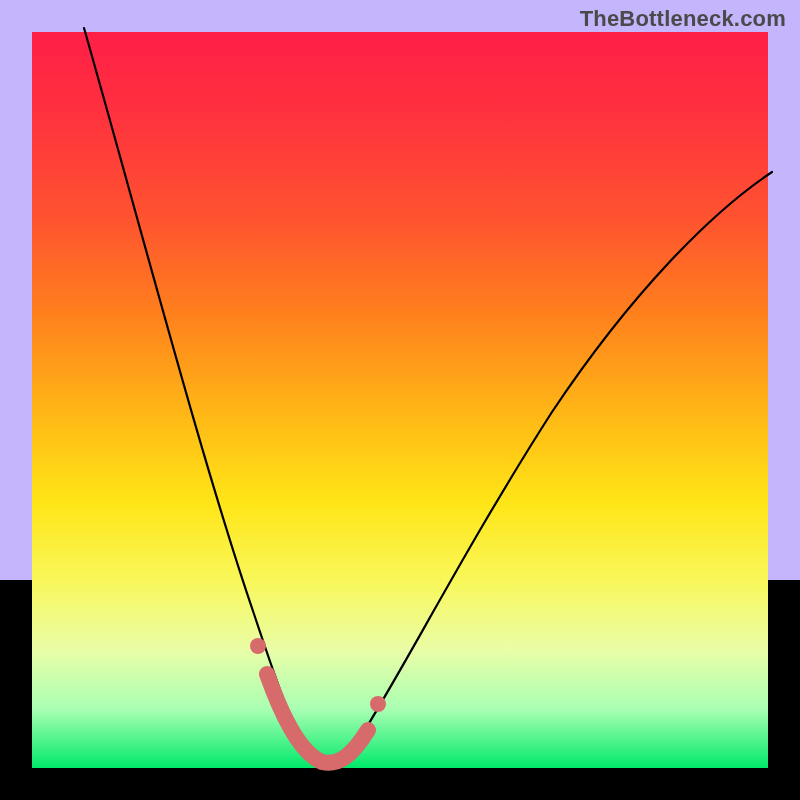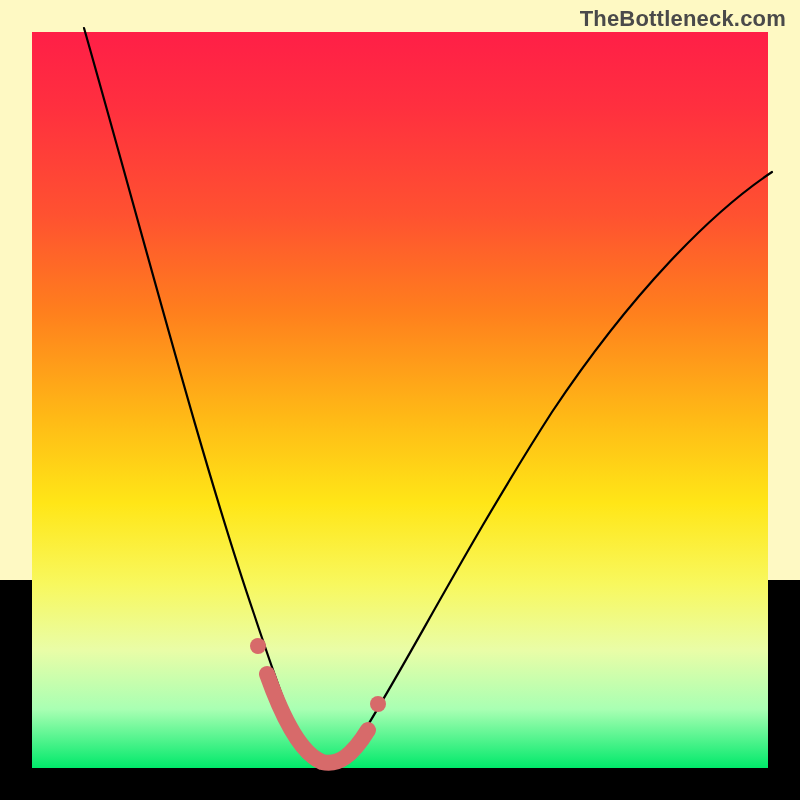--- a/index.html
+++ b/index.html
@@ -8,21 +8,21 @@
     width: 800px;
     height: 800px;
     overflow: hidden;
     background: #000;
     font-family: Arial, Helvetica, sans-serif;
   }
   .frame {
     position: relative;
     width: 800px;
     height: 580px;
-    background: #fef9c3;
+    background: #c4b5fd;
   }
   .watermark {
     position: absolute;
     top: 6px;
     right: 14px;
     color: #4a4a4a;
     font-size: 22px;
     font-weight: bold;
     z-index: 10;
     letter-spacing: 0.2px;

